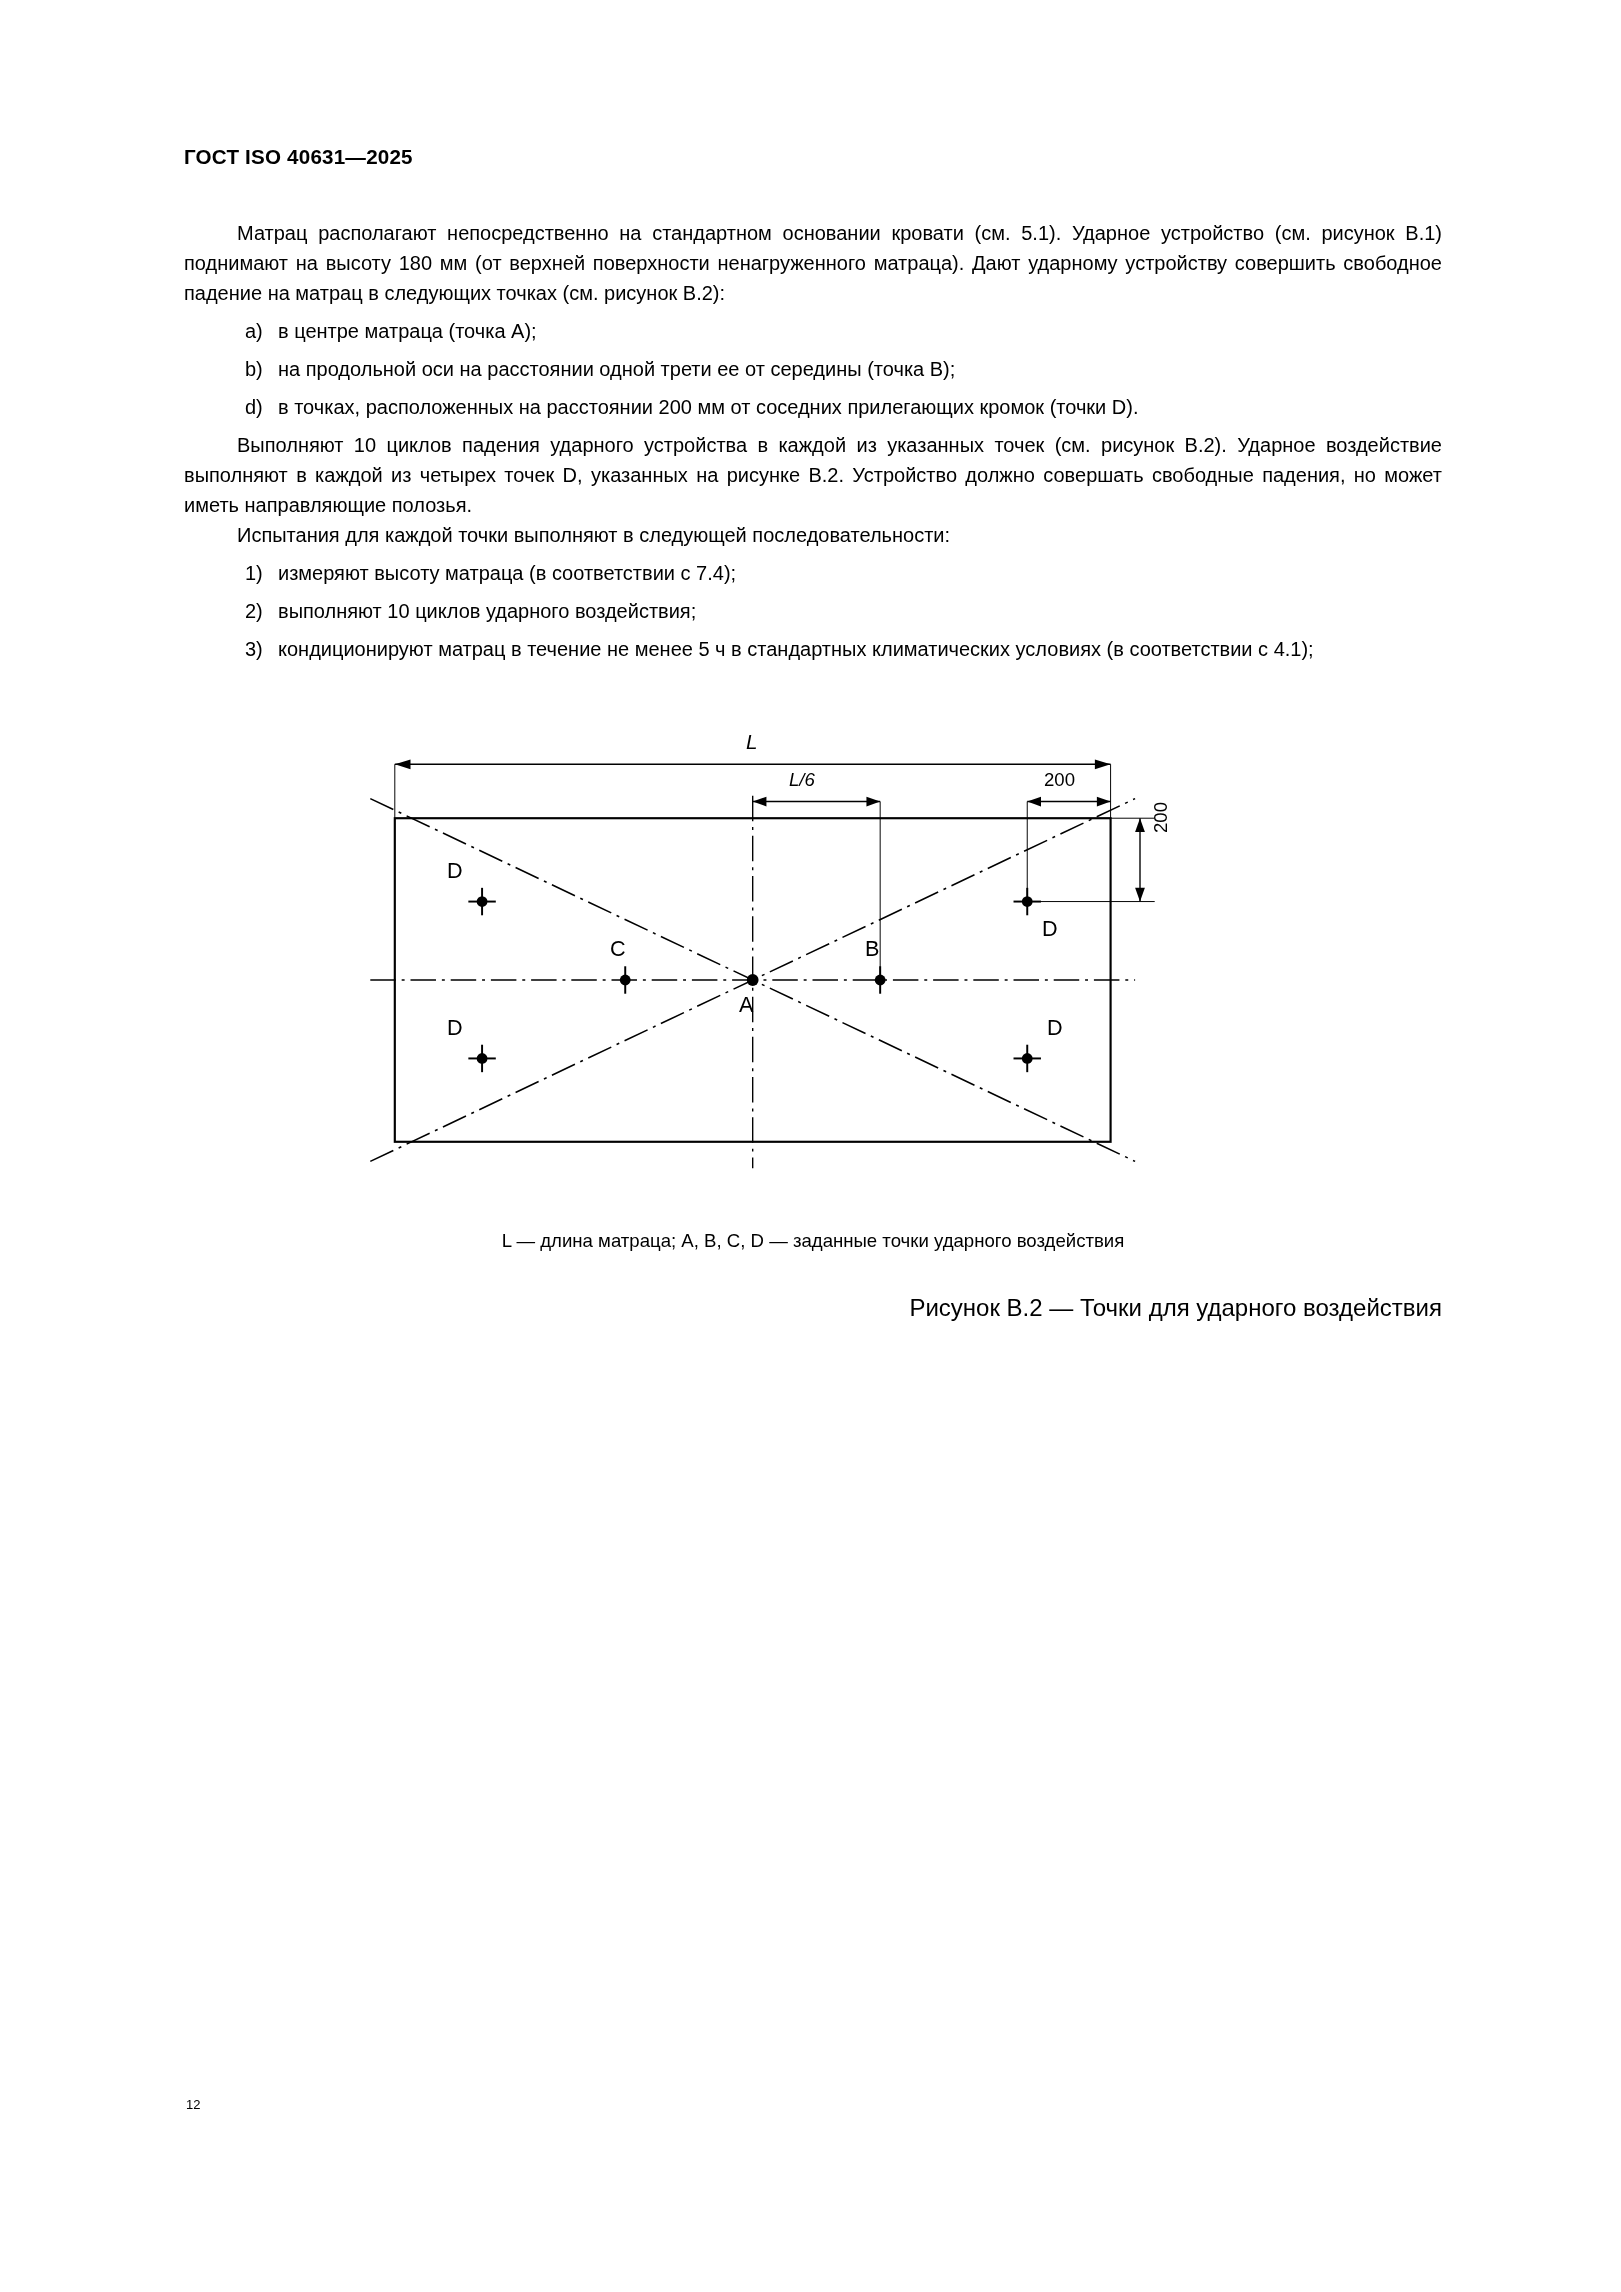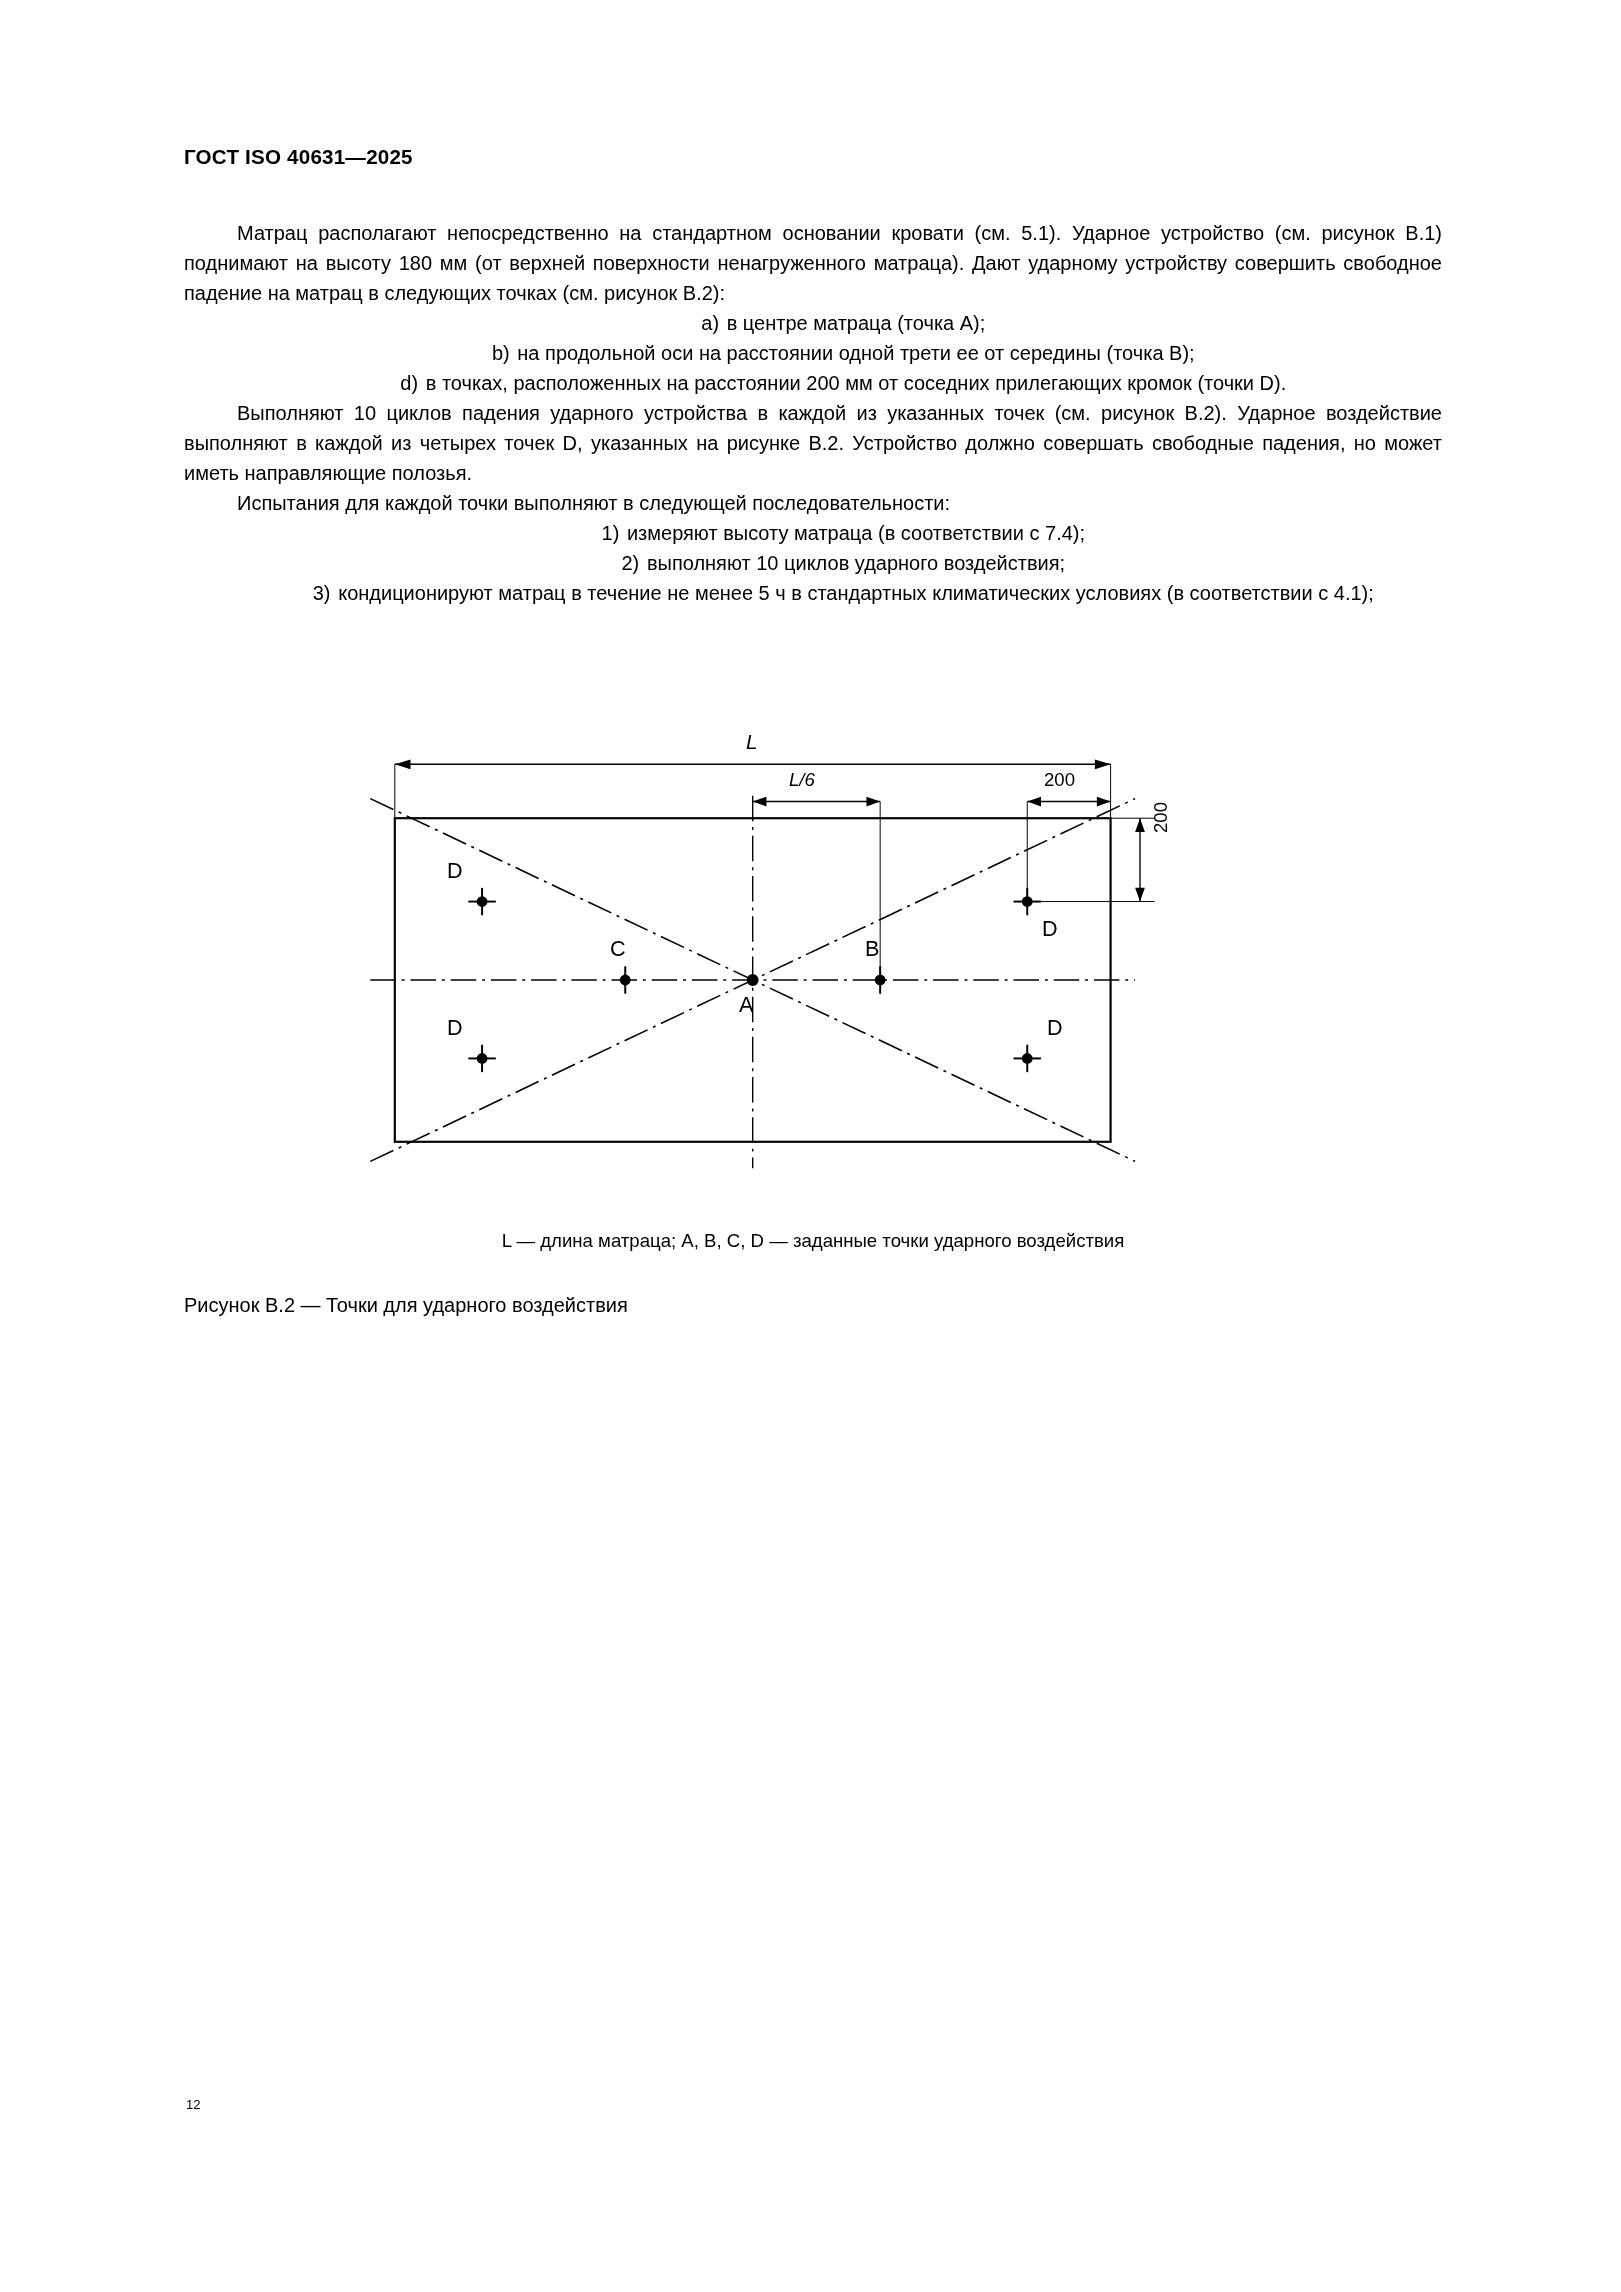--- a/index.html
+++ b/index.html
@@ -39,24 +39,24 @@
     text-align: justify;
   }
   .para {
     margin: 0 0 0 0;
     text-indent: 53px;
     text-align: justify;
     text-justify: inter-word;
   }
   .para.nojustify { text-align: left; }
   .listitem {
-    margin: 0;
+    margin: 8px;
     padding-left: 53px;
     text-indent: 0;
-    text-align: center;
+    text-align: left;
     white-space: pre-wrap;
   }
   .listitem .marker {
     display: inline-block;
     width: 33px;
   }
   
   .figure {
     position: absolute;
     left: 184px;
@@ -74,22 +74,22 @@
     top: 1230px;
     width: 1258px;
     text-align: center;
     font-size: 18.6px;
   }
   .fig-caption-2 {
     position: absolute;
     left: 0;
     top: 1294px;
     width: 1258px;
-    text-align: left;
-    font-size: 20px;
+    text-align: right;
+    font-size: 24px;
   }
   .pagenum {
     position: absolute;
     left: 186px;
     top: 2097px;
     font-size: 13px;
   }
 </style>
 </head>
 <body>

